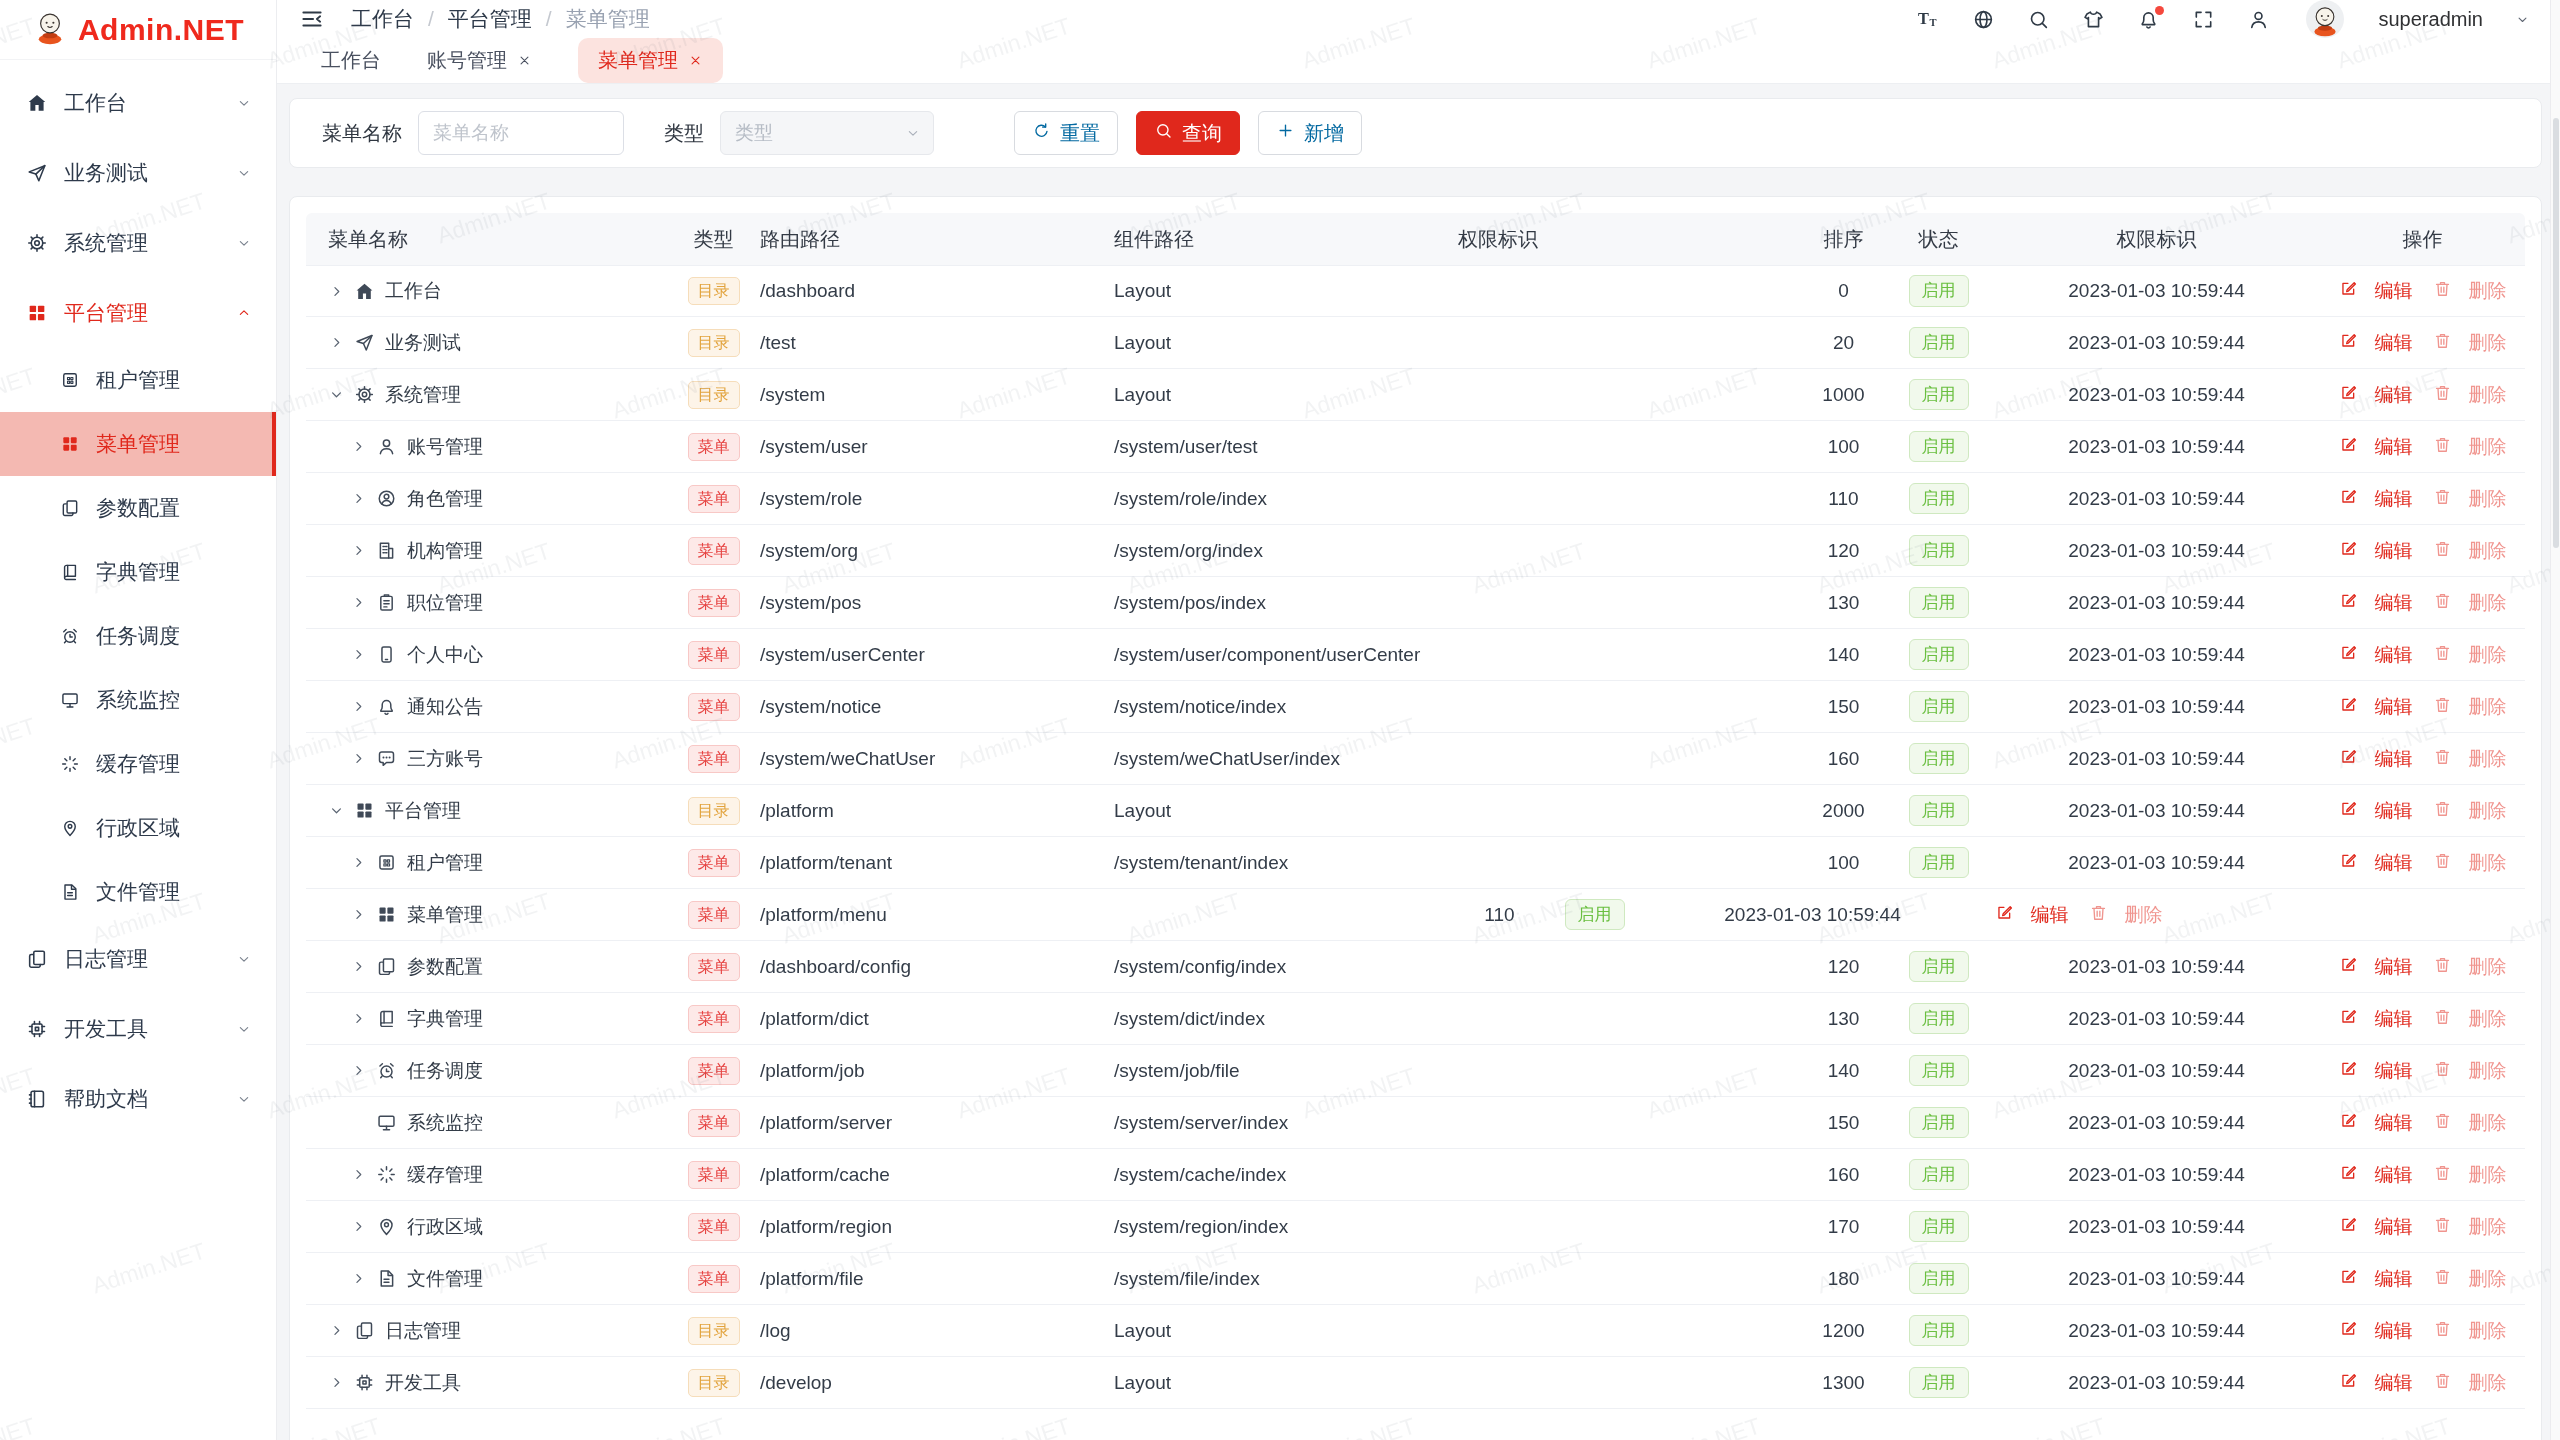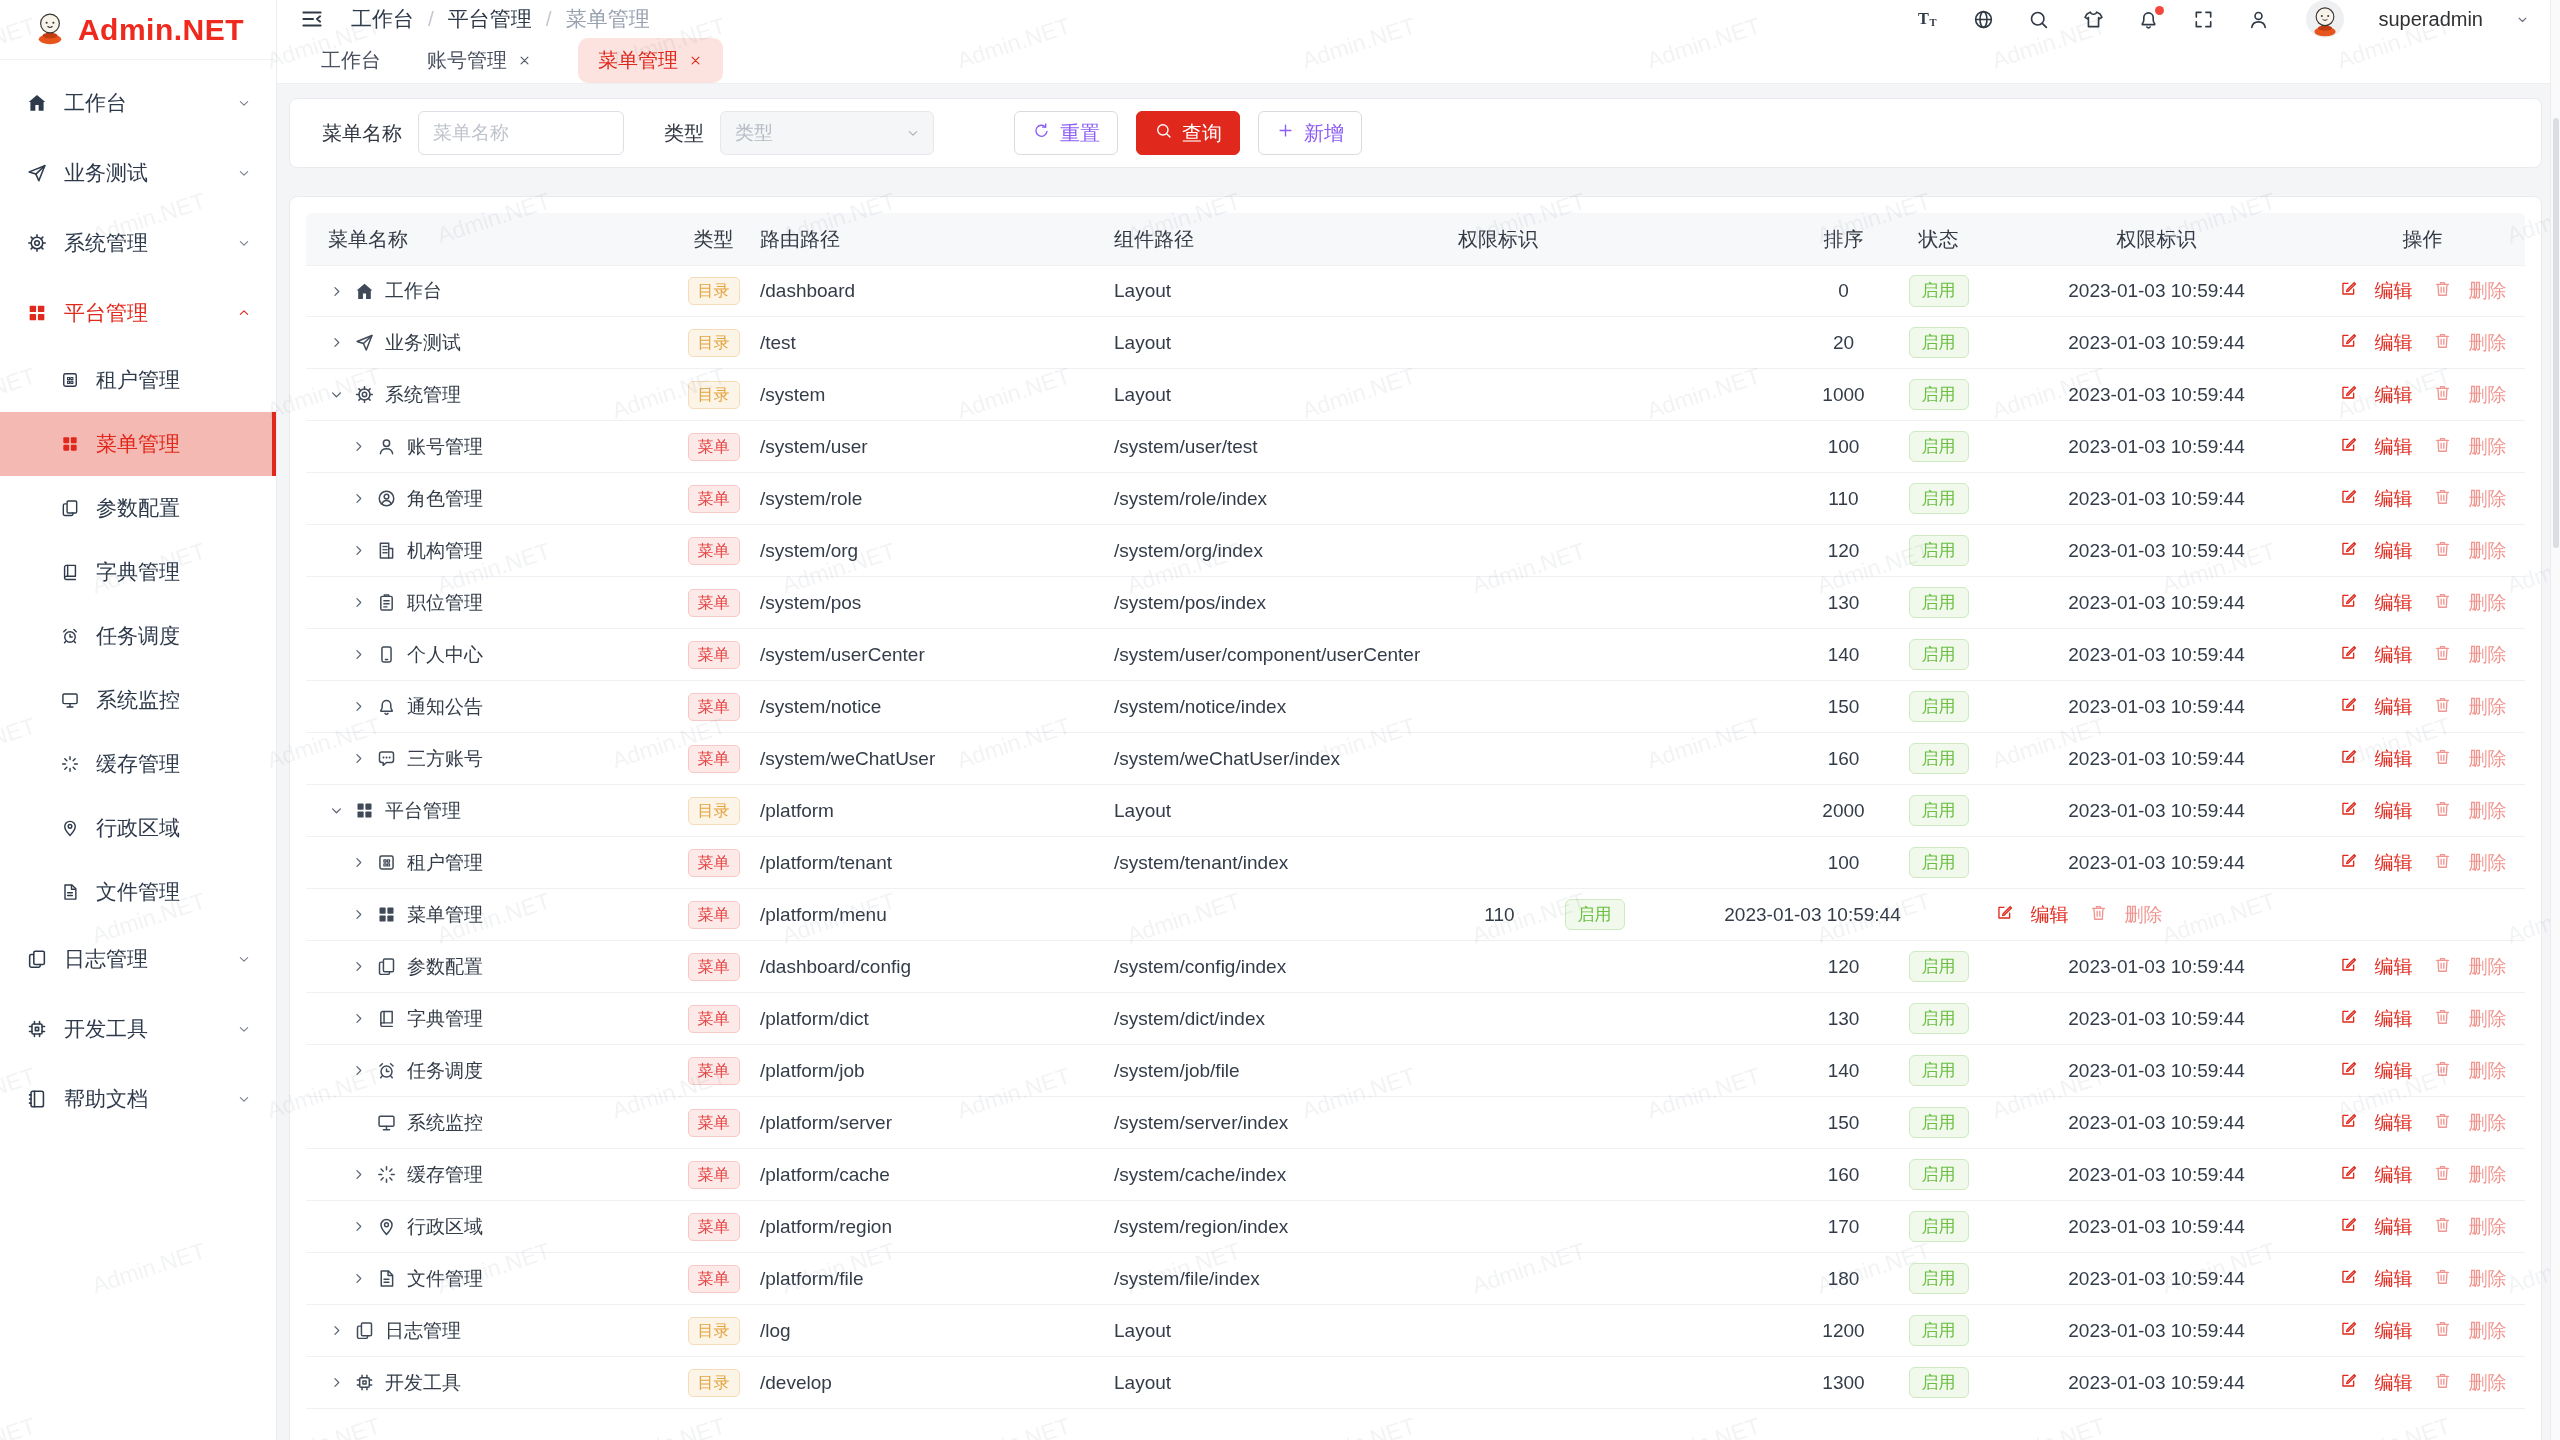--- a/index.html
+++ b/index.html
@@ -56,21 +56,21 @@
   .card { background:#fff; border:1px solid #e9ebee; border-radius:8px; }
 
   .filter-card { height:70px; display:flex; align-items:center; padding-left:32px; }
   .flabel { font-size:20px; color:#2f3640; margin-right:16px; }
   .lbl2 { margin-left:40px; }
   .finput { width:206px; height:44px; border:1px solid #dcdfe6; border-radius:6px; font-size:19px; padding:0 14px; color:#303133; background:#fff; outline:none; font-family:inherit; }
   .finput::placeholder { color:#bfc4cc; }
   .fselect { width:214px; height:44px; background:#f5f6f8; border:1px solid #e6e8ec; border-radius:6px; display:flex; align-items:center; padding:0 12px 0 14px; cursor:pointer; }
   .fselect .ph { font-size:19px; color:#b6bcc5; flex:1; }
   .fselect .chev { width:16px; height:16px; color:#aab0ba; }
-  .btn { height:44px; display:inline-flex; align-items:center; gap:9px; border-radius:6px; font-size:20px; padding:0 17px; cursor:pointer; border:1px solid #d8dbe0; background:#fff; color:#8b5cf6; font-family:inherit; }
+  .btn { height:44px; display:inline-flex; align-items:center; gap:9px; border-radius:6px; font-size:20px; padding:0 17px; cursor:pointer; border:1px solid #d8dbe0; background:#fff; color:#0369a1; font-family:inherit; }
   .btn svg { width:19px; height:19px; }
   .btn.reset { margin-left:80px; }
   .btn.primary { margin-left:18px; background:var(--primary,#e0281c); border-color:var(--primary,#e0281c); color:#fff; }
   .btn.add { margin-left:18px; }
 
   .table-card { margin-top:28px; padding:16px 16px 0; height:1400px; }
   .thead { display:flex; height:52px; background:#f7f8fa; border-radius:6px 6px 0 0; align-items:center; font-size:20px; color:#333a45; font-weight:500; }
   .trow { display:flex; height:52px; align-items:center; border-bottom:1px solid #eef0f4; font-size:19px; color:#333c48; background:#fff; }
   .trow:first-child { border-top:1px solid #eef0f4; }
   .cell { padding:0 10px; display:flex; align-items:center; overflow:hidden; white-space:nowrap; height:100%; }

